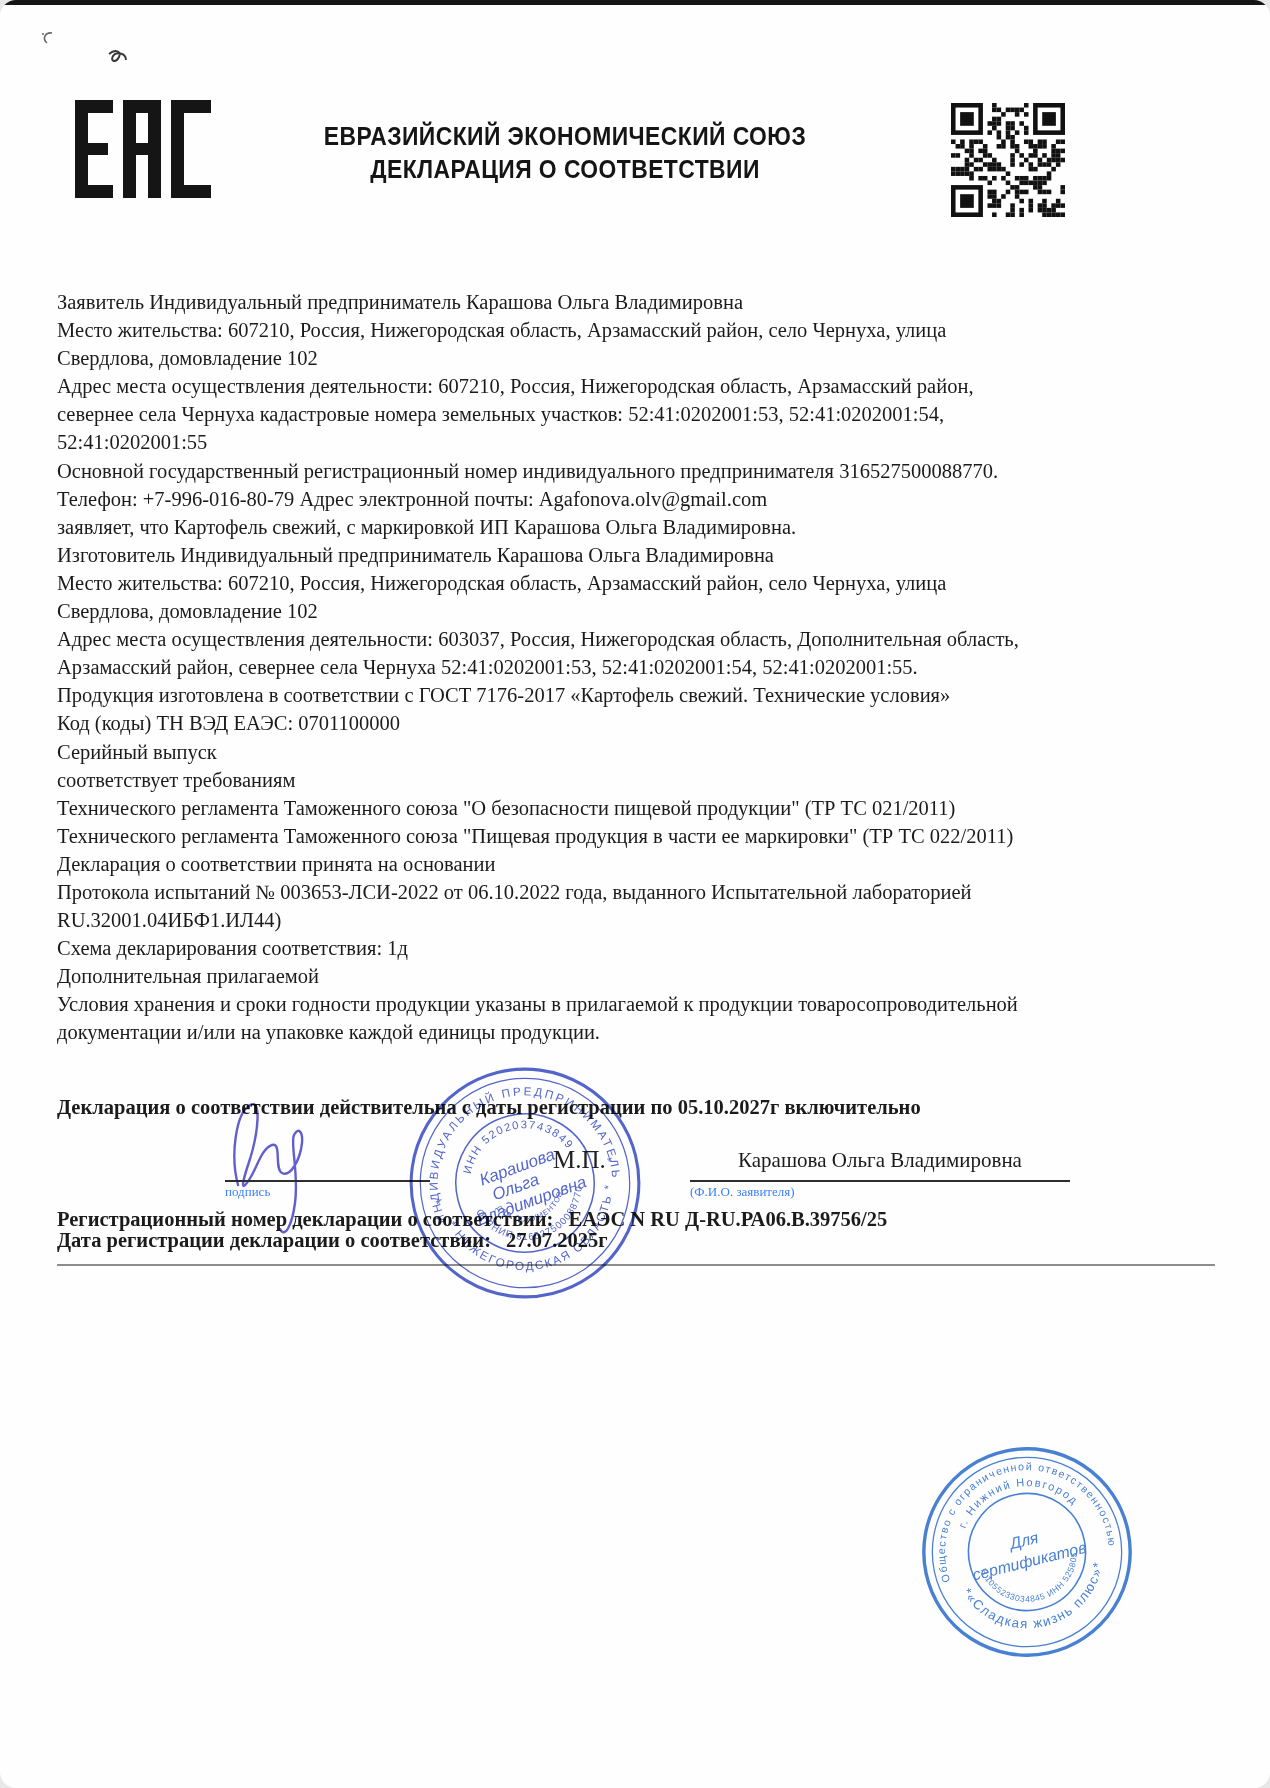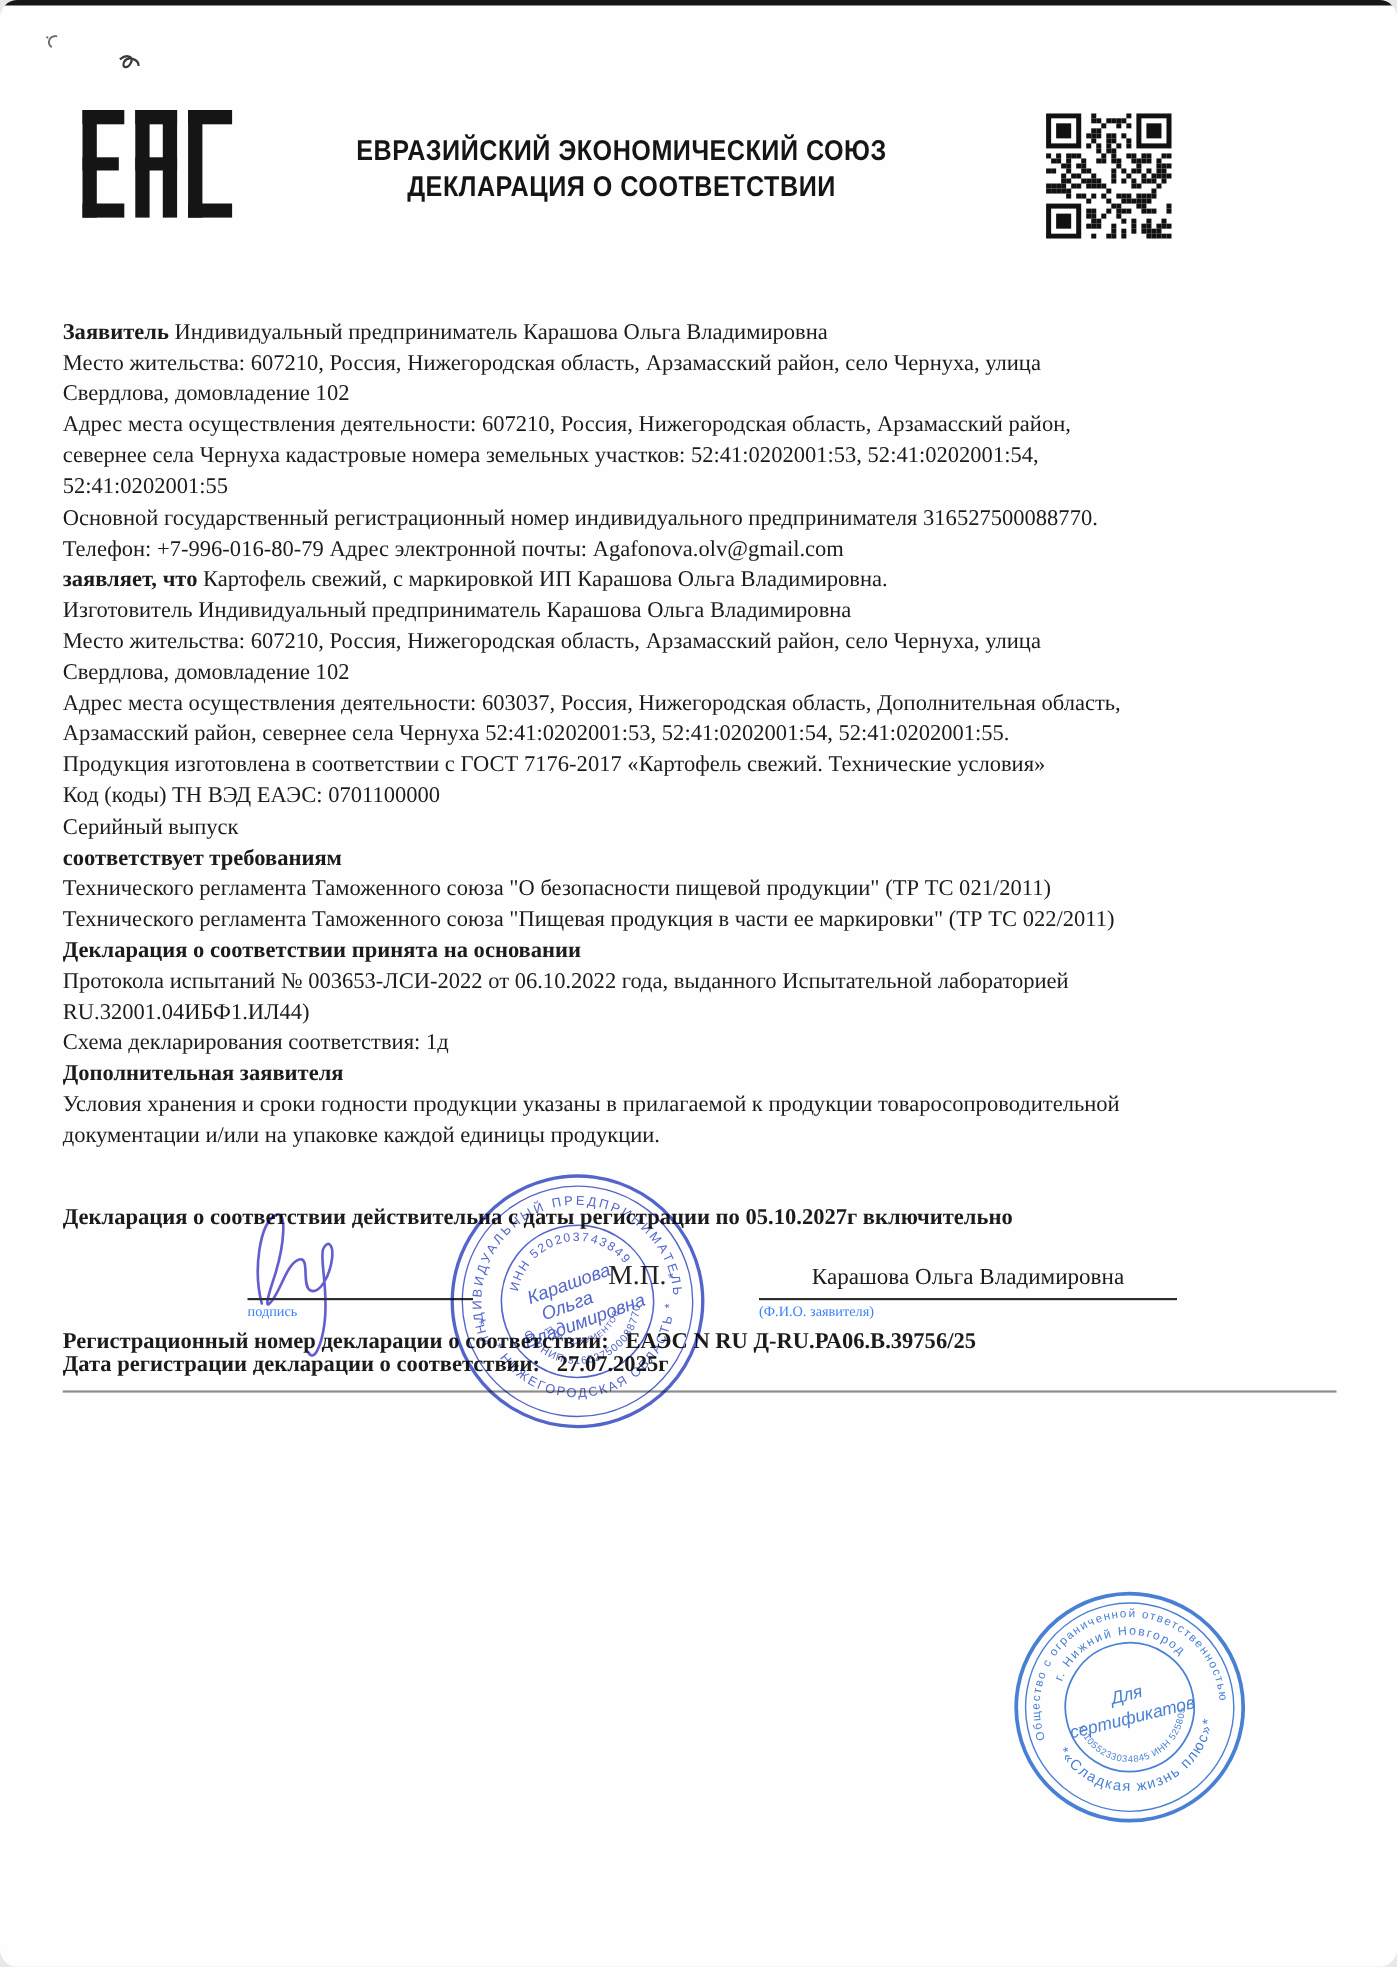--- a/index.html
+++ b/index.html
@@ -6,21 +6,21 @@
   .page{position:relative;width:1270px;height:1788px;background:#fefefe;margin:0 auto;overflow:hidden;
         font-family:"Liberation Serif","DejaVu Serif",serif;color:var(--ink,#1b1b1b);border-radius:16px;}
   .abs{position:absolute;}
   .scan-top-edge{left:0;top:0;width:1270px;height:5px;background:#161616;}
   
   .doc-title{left:185px;top:120px;width:760px;text-align:center;
              font-family:"Liberation Sans","DejaVu Sans",sans-serif;font-weight:700;font-size:26px;
              line-height:33px;color:#151515;transform:scaleX(.88);letter-spacing:.5px;}
   
   .body-lines{left:57px;top:288px;width:1170px;font-size:20.5px;line-height:28.1px;white-space:nowrap;}
-  .body-lines .b{font-weight:700;}
+  .body-lines .b{font-weight:400;}
   .validity{left:57px;top:1096px;width:1170px;font-size:20.5px;font-weight:700;white-space:nowrap;}
   
   .sig-line{border-top:2px solid #2e2e2e;height:0;}
   .cap{font-size:13px;color:#3b82f6;text-align:left;}
   .mp{left:553px;top:1146px;font-size:25px;color:#222;}
   .fio-name{left:690px;top:1148px;width:380px;text-align:center;font-size:21px;}
   
   .reg{left:57px;font-size:20.5px;font-weight:700;white-space:nowrap;}
   .reg .val{margin-left:10px;}
   .separator{left:57px;top:1264px;width:1158px;height:2px;background:#8d8d8d;}
@@ -290,21 +290,21 @@
       <div>Продукция изготовлена в соответствии с ГОСТ 7176-2017 «Картофель свежий. Технические условия»</div>
       <div>Код (коды) ТН ВЭД ЕАЭС: 0701100000</div>
       <div>Серийный выпуск</div>
       <div><span class="b">соответствует требованиям</span></div>
       <div>Технического регламента Таможенного союза "О безопасности пищевой продукции" (ТР ТС 021/2011)</div>
       <div>Технического регламента Таможенного союза "Пищевая продукция в части ее маркировки" (ТР ТС 022/2011)</div>
       <div><span class="b">Декларация о соответствии принята на основании</span></div>
       <div>Протокола испытаний № 003653-ЛСИ-2022 от 06.10.2022 года, выданного Испытательной лабораторией</div>
       <div>RU.32001.04ИБФ1.ИЛ44)</div>
       <div>Схема декларирования соответствия: 1д</div>
-      <div><span class="b">Дополнительная заявителя</span></div>
+      <div><span class="b">Дополнительная прилагаемой</span></div>
       <div>Условия хранения и сроки годности продукции указаны в прилагаемой к продукции товаросопроводительной</div>
       <div>документации и/или на упаковке каждой единицы продукции.</div>
     </div>
 
   <div class="abs validity">Декларация о соответствии действительна с даты регистрации по 05.10.2027г включительно</div>
 
   <svg class="abs sig-svg" style="left:200px;top:1085px" width="260" height="160" viewBox="0 0 260 160">
     <path d="M38,100 C30,70 36,28 50,20 C62,13 58,48 50,74 C44,92 40,106 46,99 C56,88 60,64 72,60 C82,57 74,84 82,88 C90,92 100,76 102,58 C103,46 98,42 94,50 C90,58 99,88 95,118 C92,140 85,154 80,144" fill="none" stroke="var(--sig,#5a55cc)" stroke-width="2.4" stroke-linecap="round"></path>
   </svg>
 

